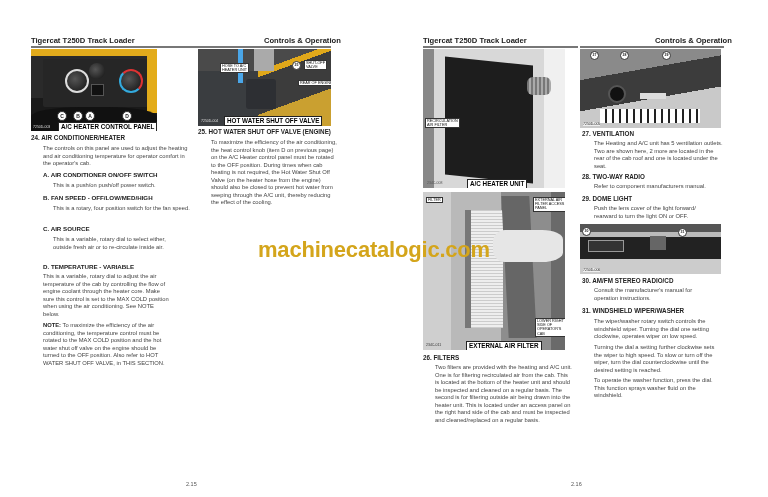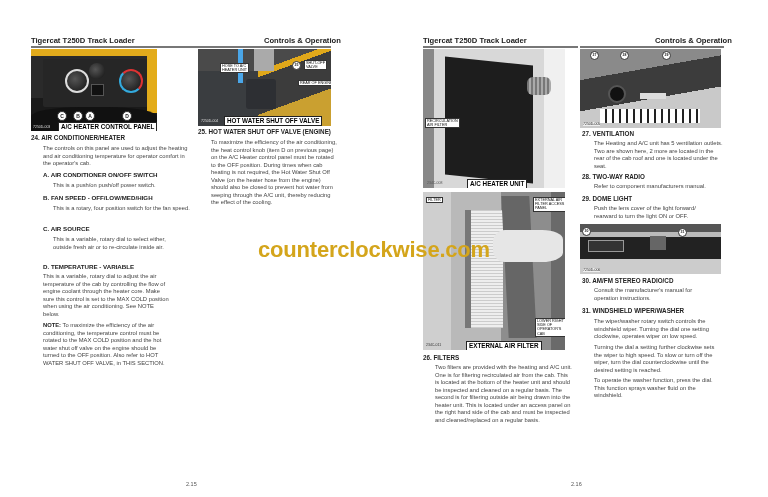--- a/index.html
+++ b/index.html
@@ -141,13 +141,13 @@
   <div class="sec" style="left:198px;top:274px;">30. AM/FM STEREO RADIO/CD</div>
   <div class="para" style="left:210px;top:284px;width:120px;">Consult the manufacturer's manual for operation instructions.</div>
   <div class="sec" style="left:198px;top:304px;">31. WINDSHIELD WIPER/WASHER</div>
   <div class="para" style="left:210px;top:315px;width:132px;">The wiper/washer rotary switch controls the windshield wiper. Turning the dial one setting clockwise, operates wiper on low speed.</div>
   <div class="para" style="left:210px;top:341px;width:128px;">Turning the dial a setting further clockwise sets the wiper to high speed. To slow or turn off the wiper, turn the dial counterclockwise until the desired setting is reached.</div>
   <div class="para" style="left:210px;top:374px;width:128px;">To operate the washer function, press the dial. This function sprays washer fluid on the windshield.</div>
 
   <div class="pn" style="left:187px;">2.16</div>
 </div>
 
-<div class="wm">counterclockwise.com</div>
+<div class="wm">machinecatalogic.com</div>
 
 </body></html>

